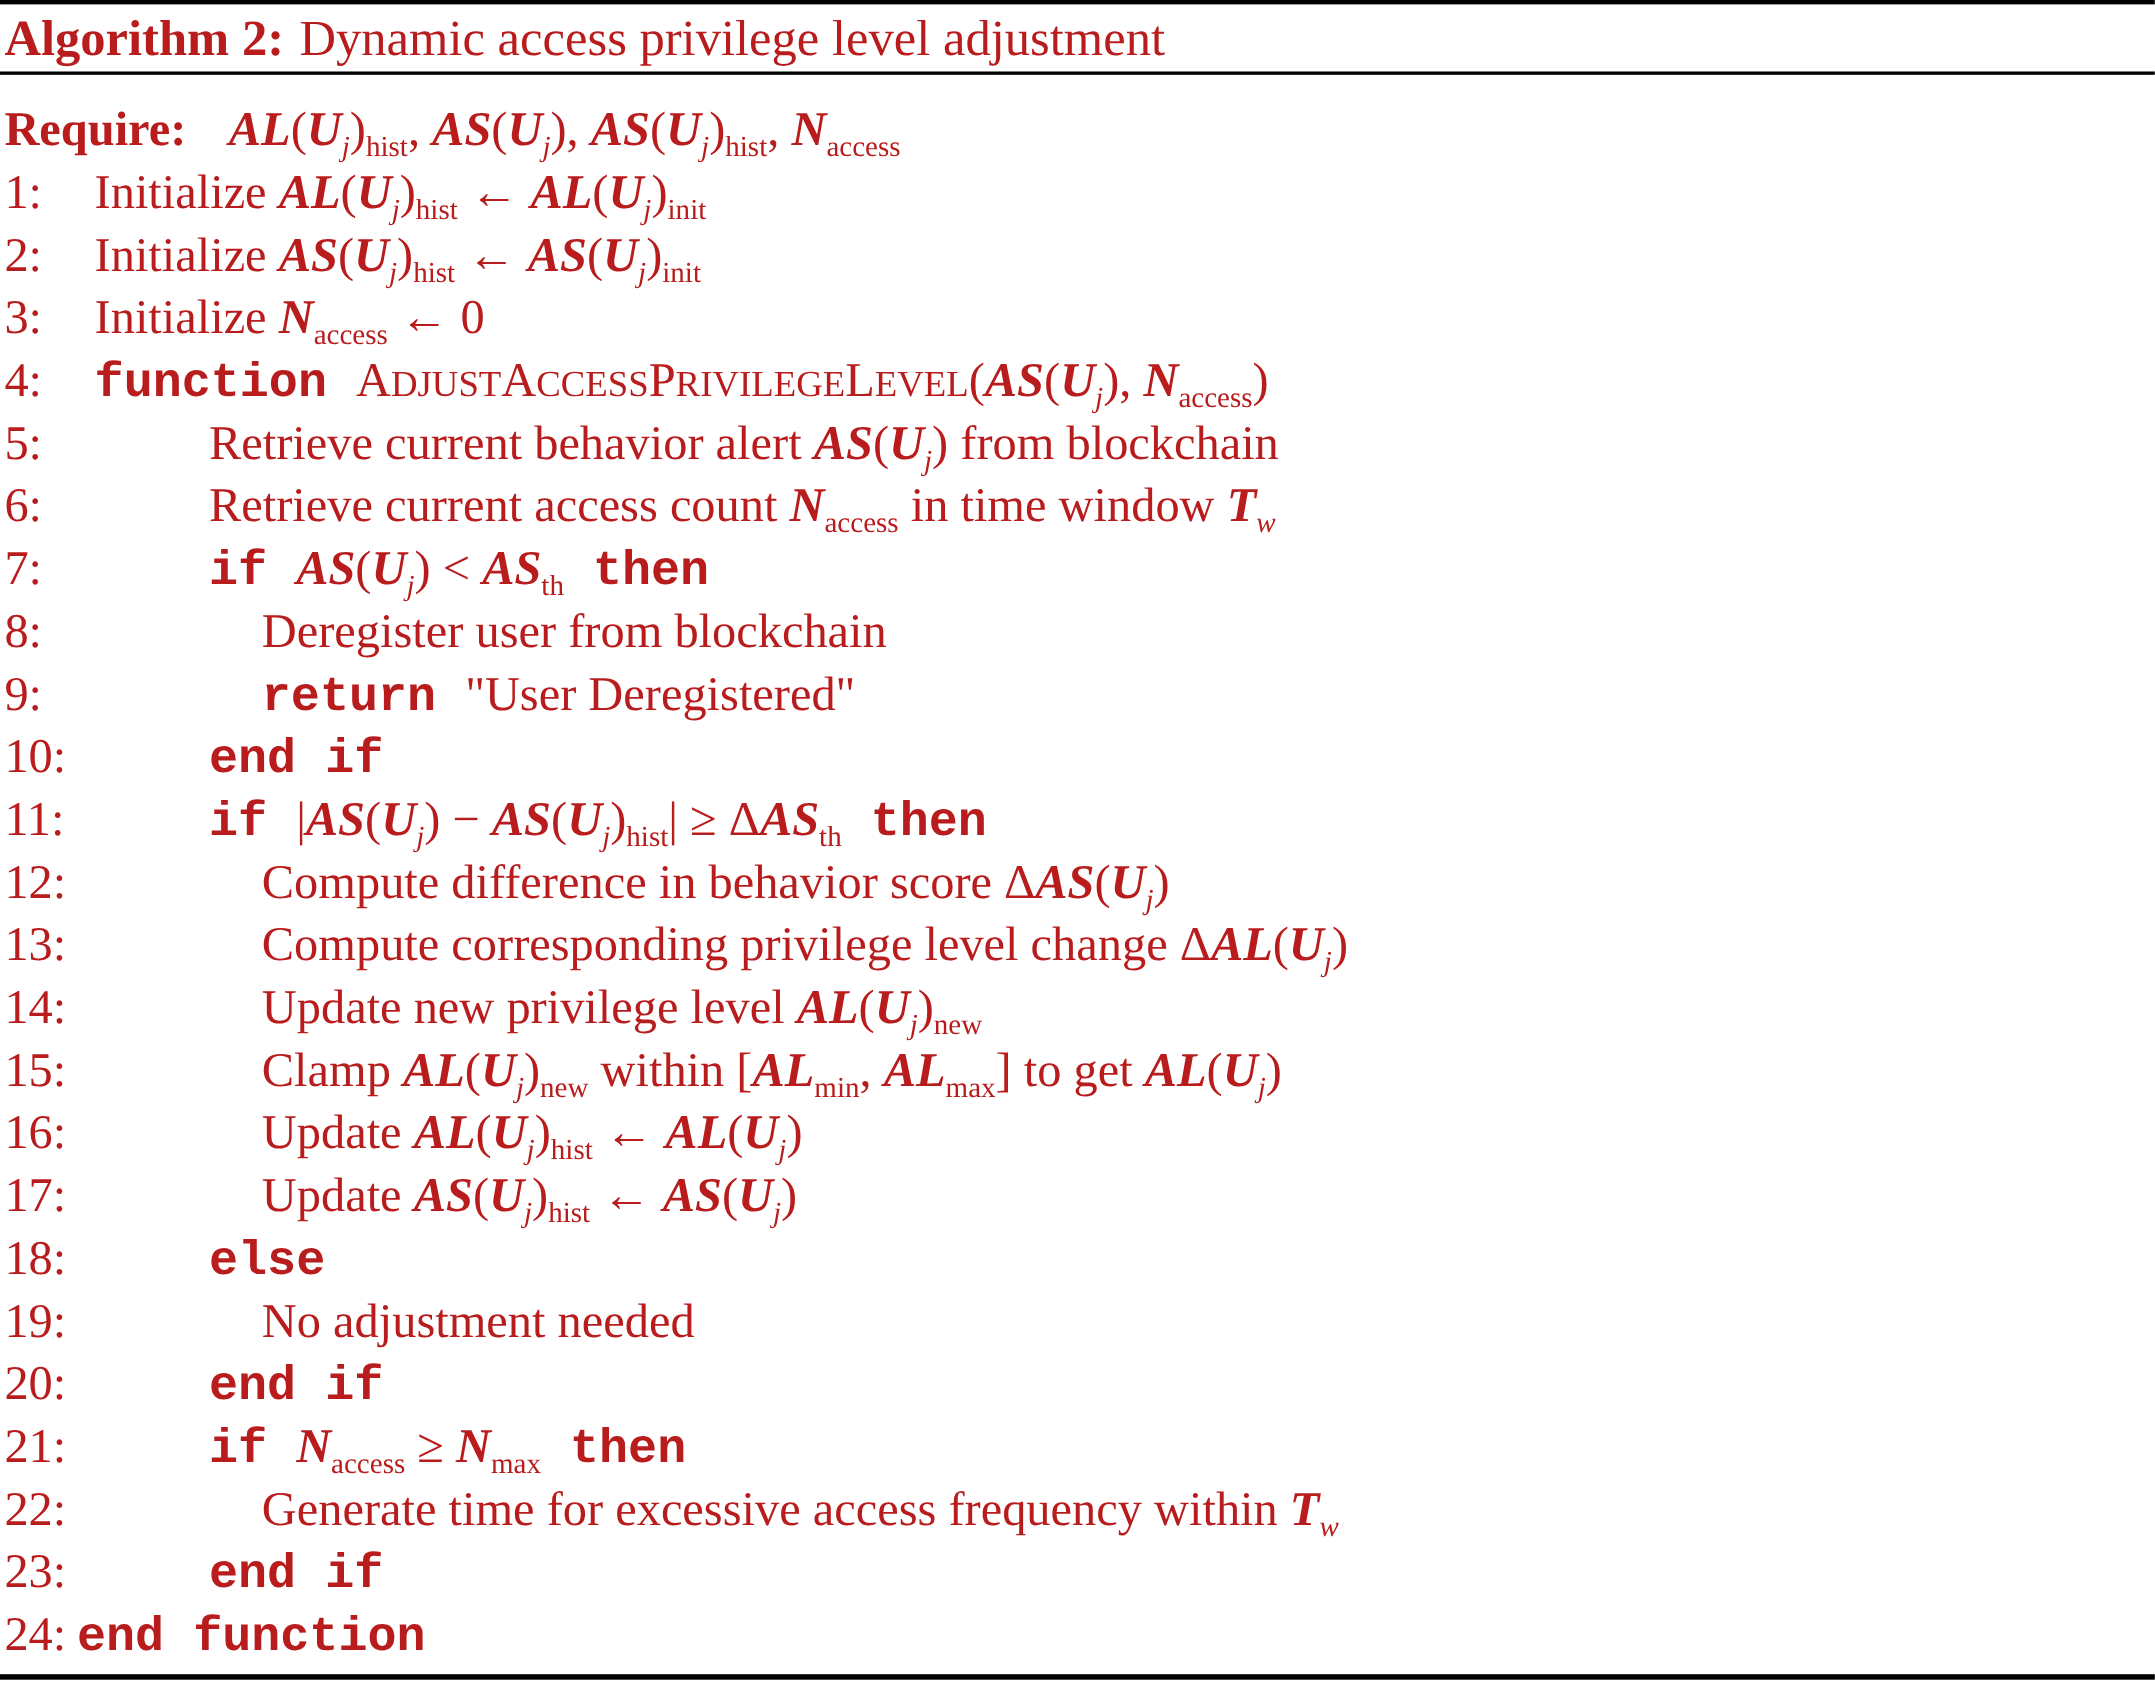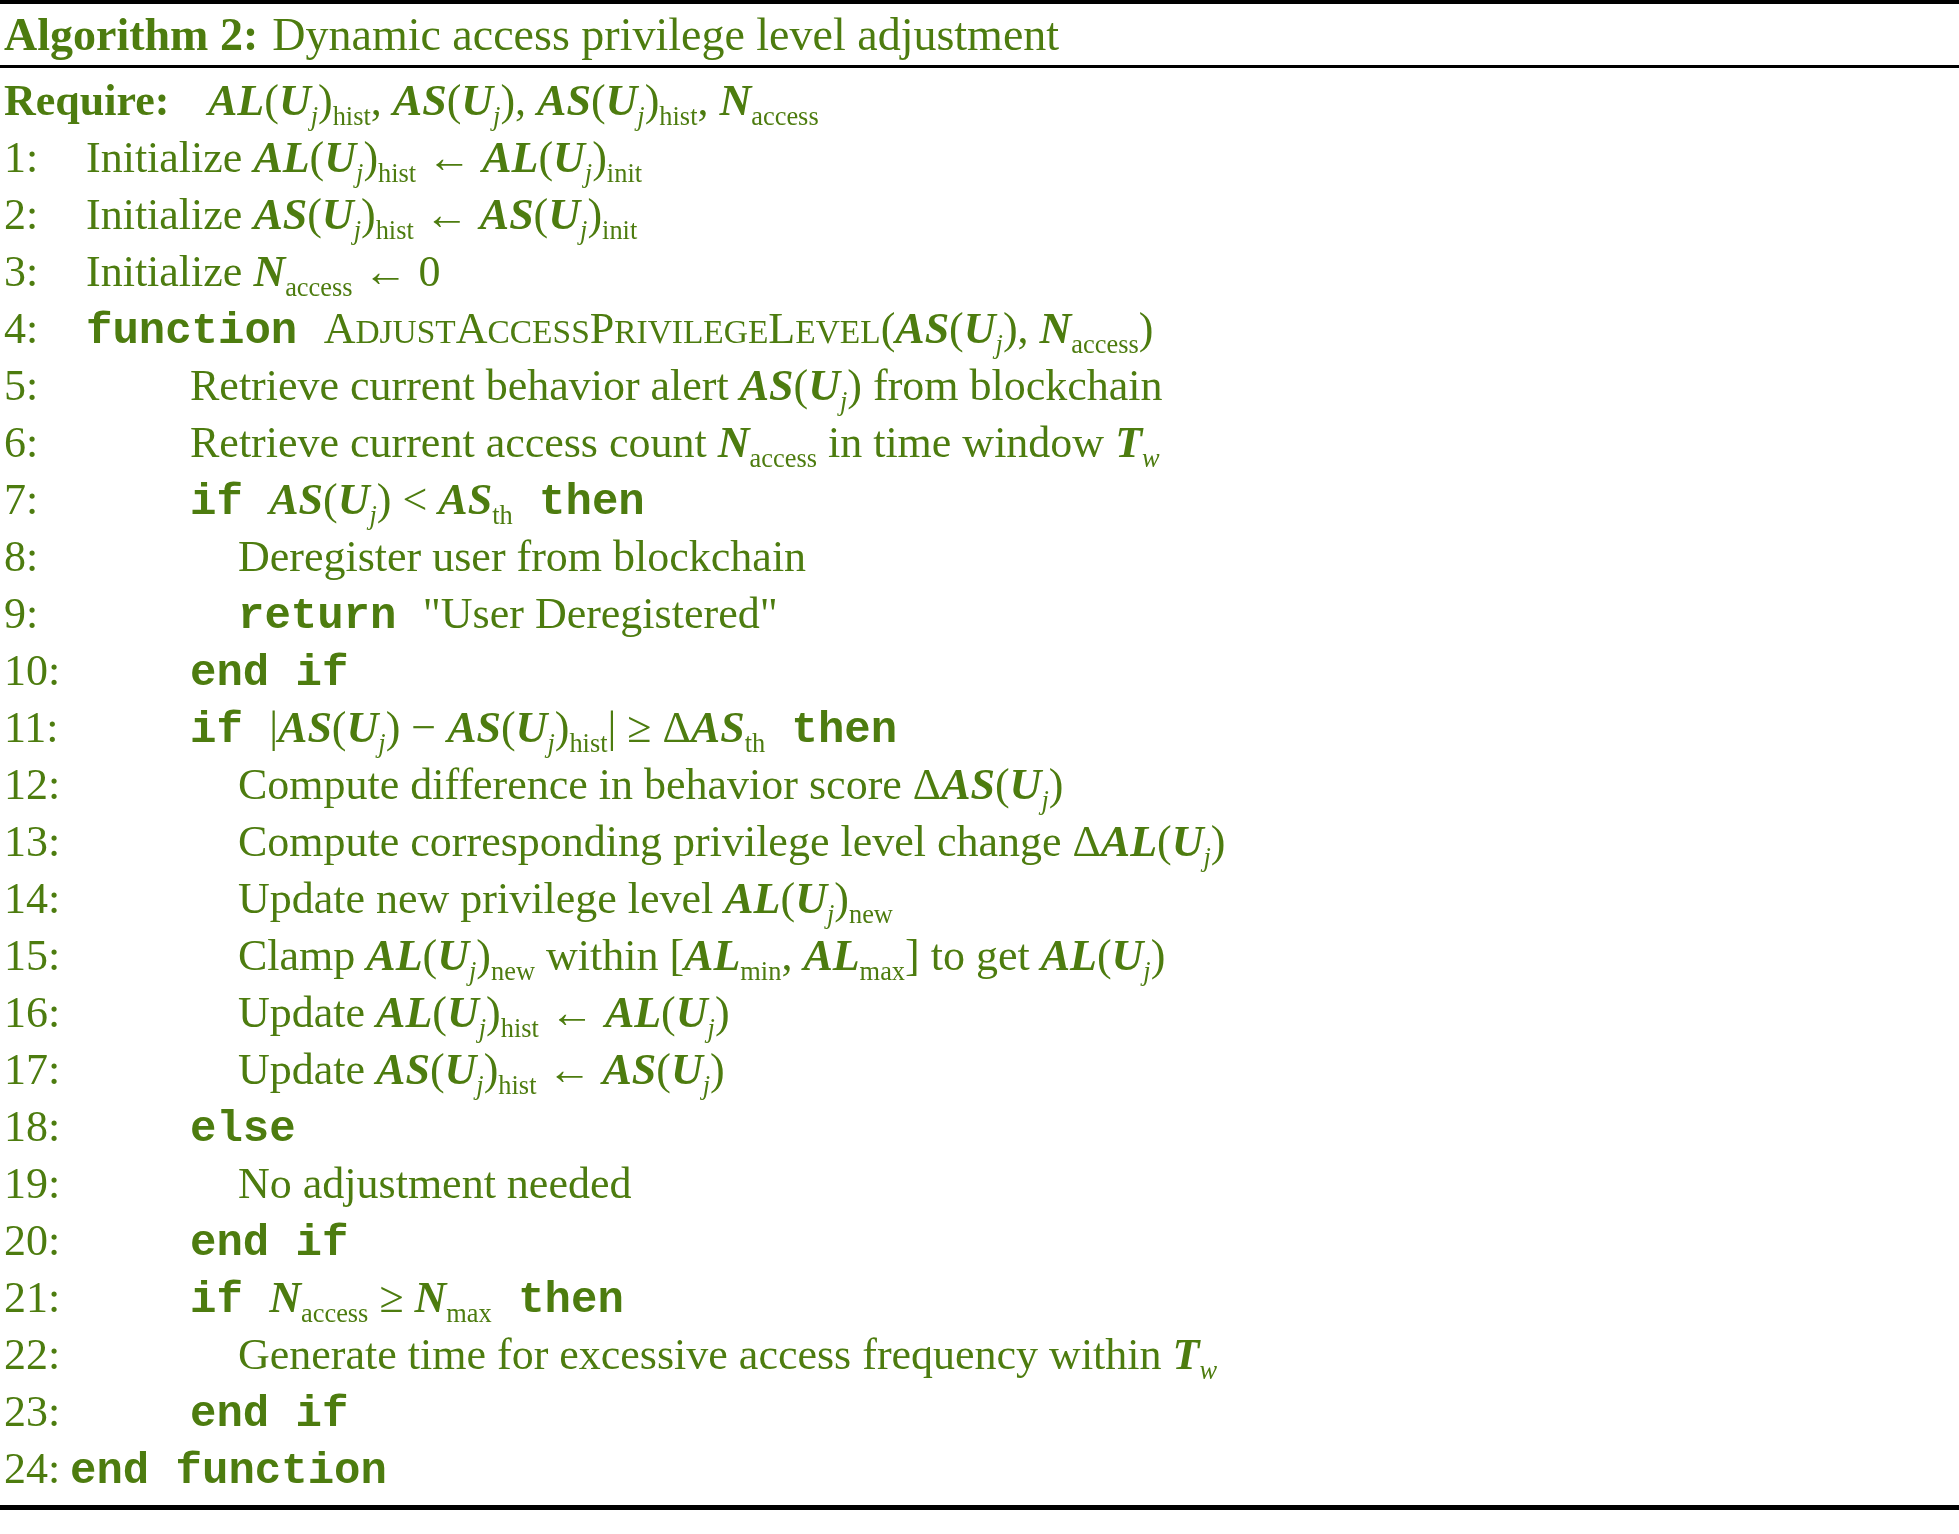--- a/index.html
+++ b/index.html
@@ -7,21 +7,21 @@
     padding: 0;
     background: #ffffff;
     width: 1959px;
     height: 1534px;
   }
   .algo-container {
     position: relative;
     width: 1959px;
     min-height: 1534px;
     background: #ffffff;
-    color: #4d7c0f;
+    color: #b91c1c;
     font-family: "Liberation Serif", "DejaVu Serif", serif;
     box-sizing: border-box;
   }
   .rule { background: #000000; width: 100%; }
   .rule-top { height: 4px; }
   .rule-mid { height: 3px; }
   .rule-bottom { height: 5px; margin-top: 8px; }
 
   .algo-header {
     height: 61px;
@@ -29,20 +29,21 @@
     padding-left: 4px;
     font-size: 46px;
     white-space: nowrap;
   }
   .algo-label { font-weight: bold; }
   .algo-title { margin-left: 14px; }
 
   .algo-body {
     padding-top: 4px;
     font-size: 44px;
+    margin-top: 17px;
   }
   .algo-line {
     position: relative;
     height: 57px;
     line-height: 57px;
     white-space: nowrap;
   }
   .line-num {
     position: absolute;
     left: 4px;

